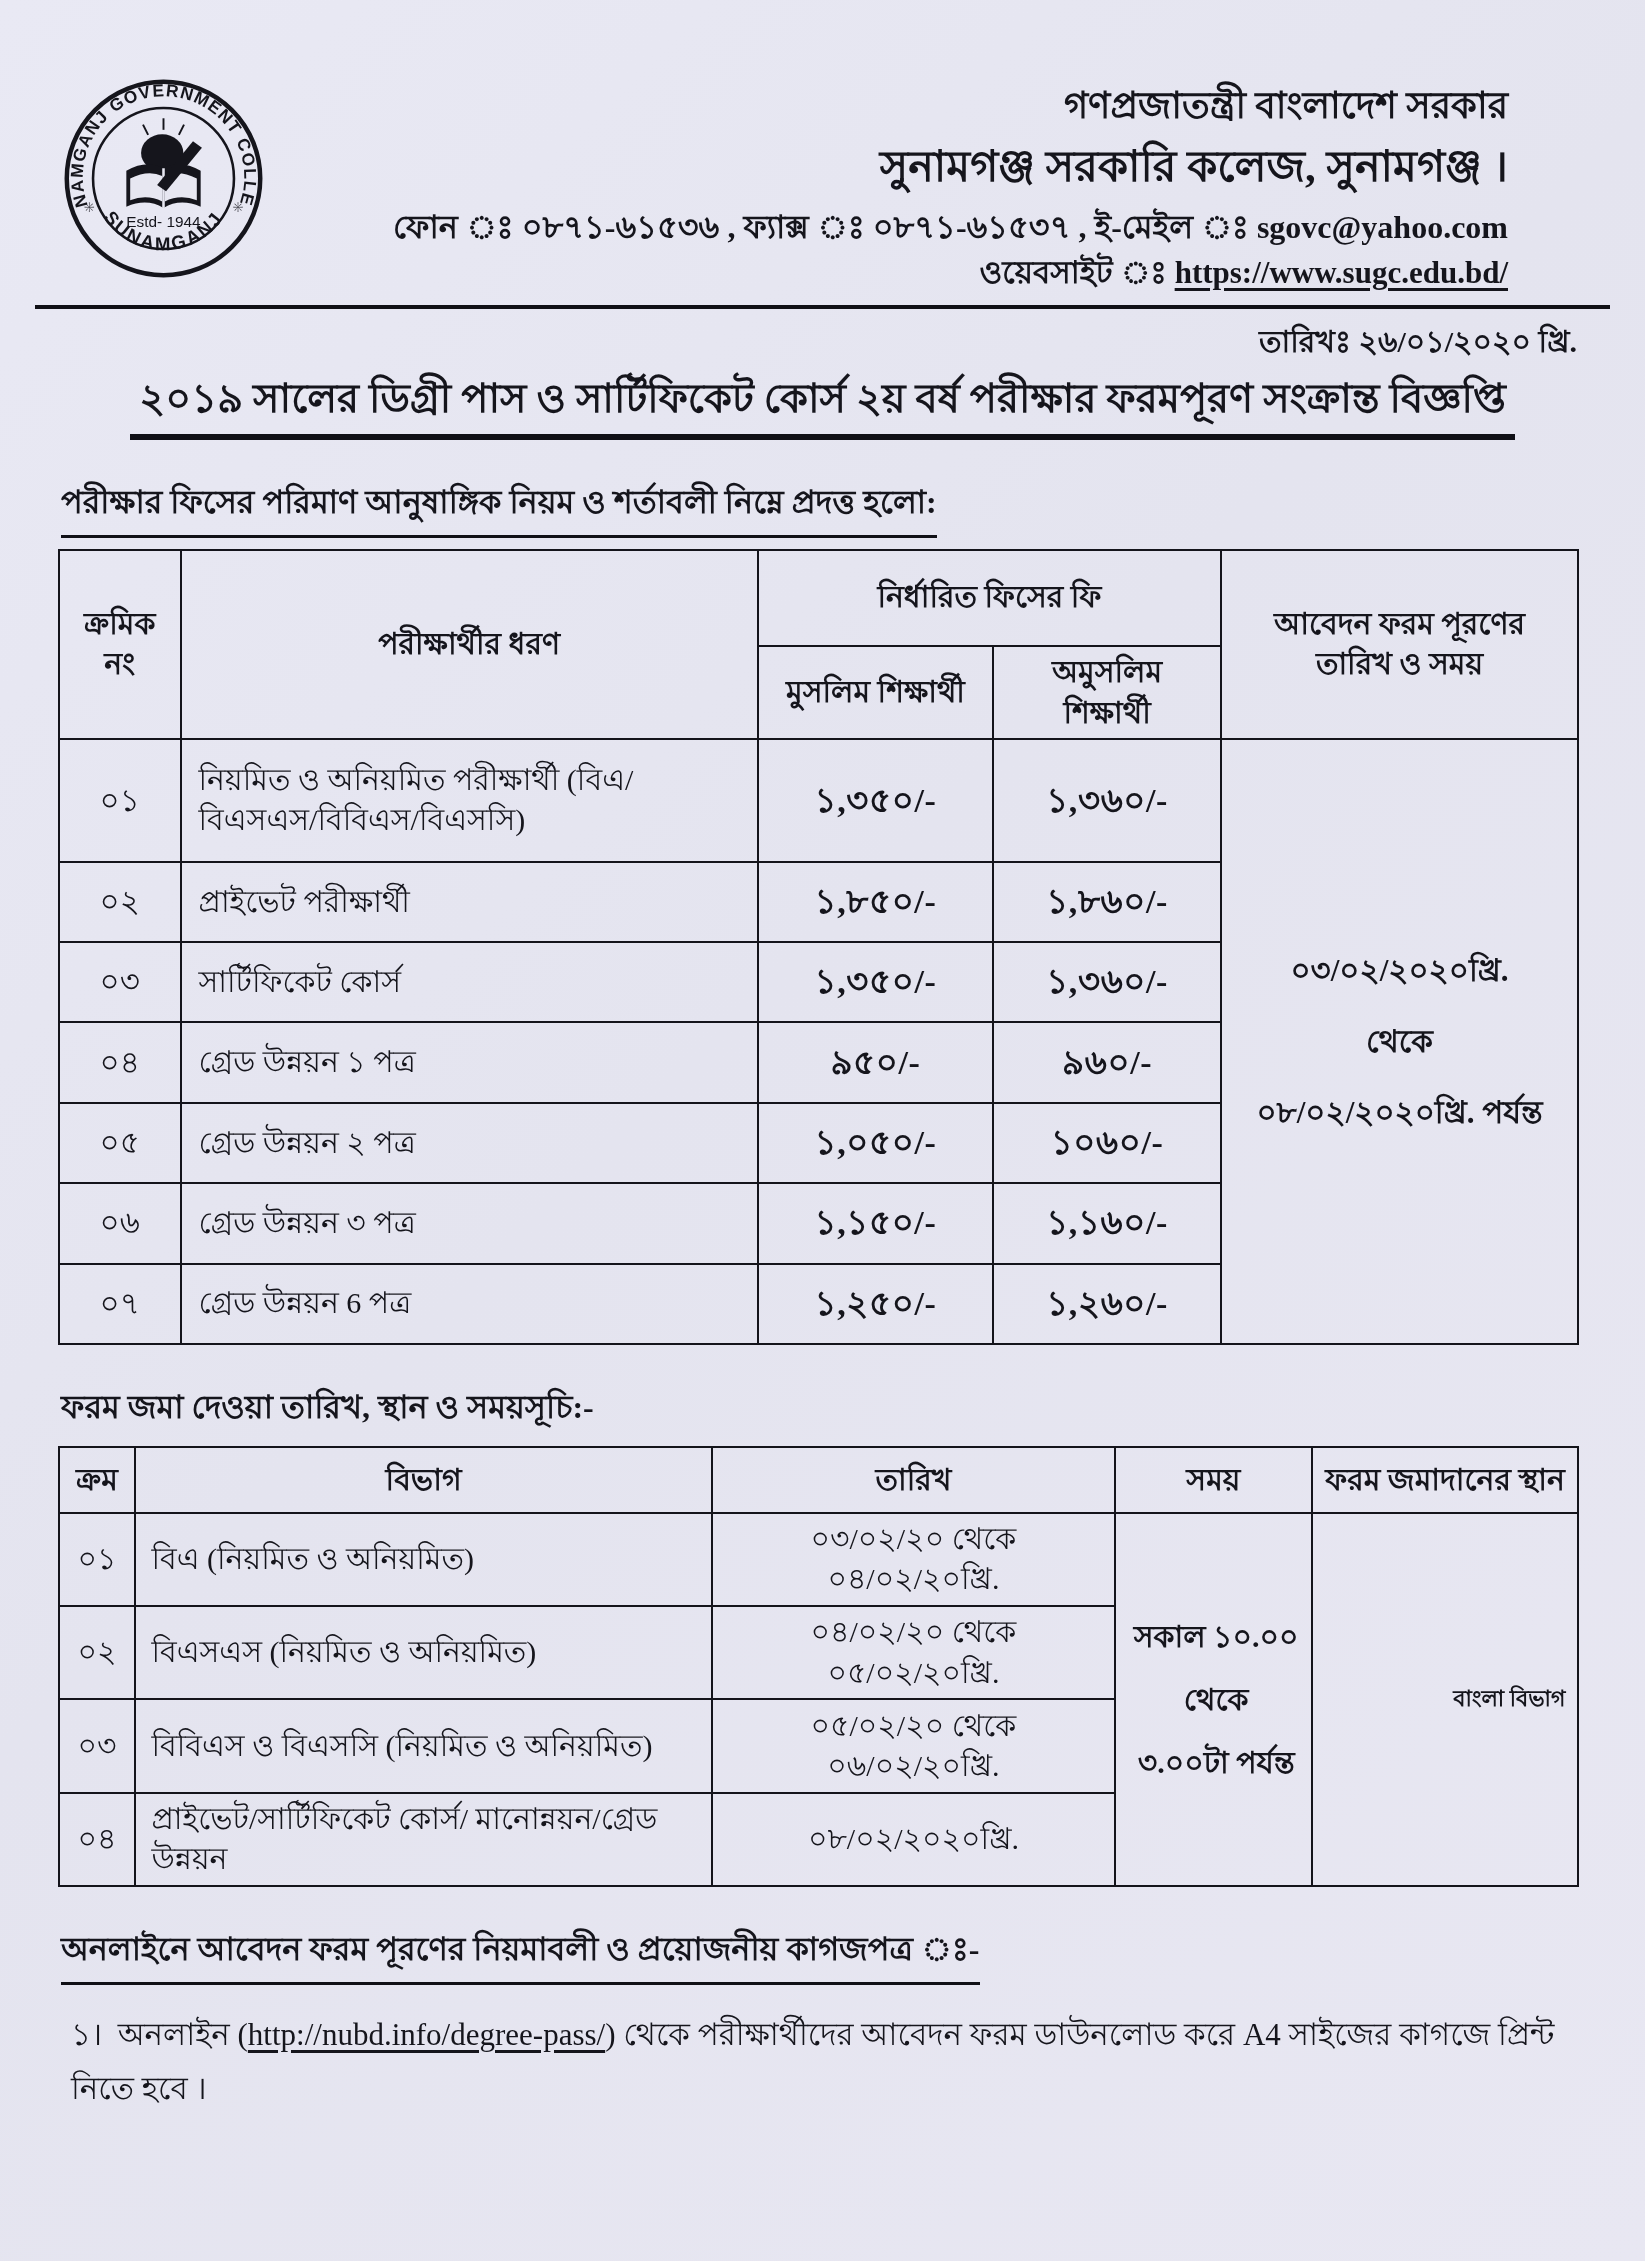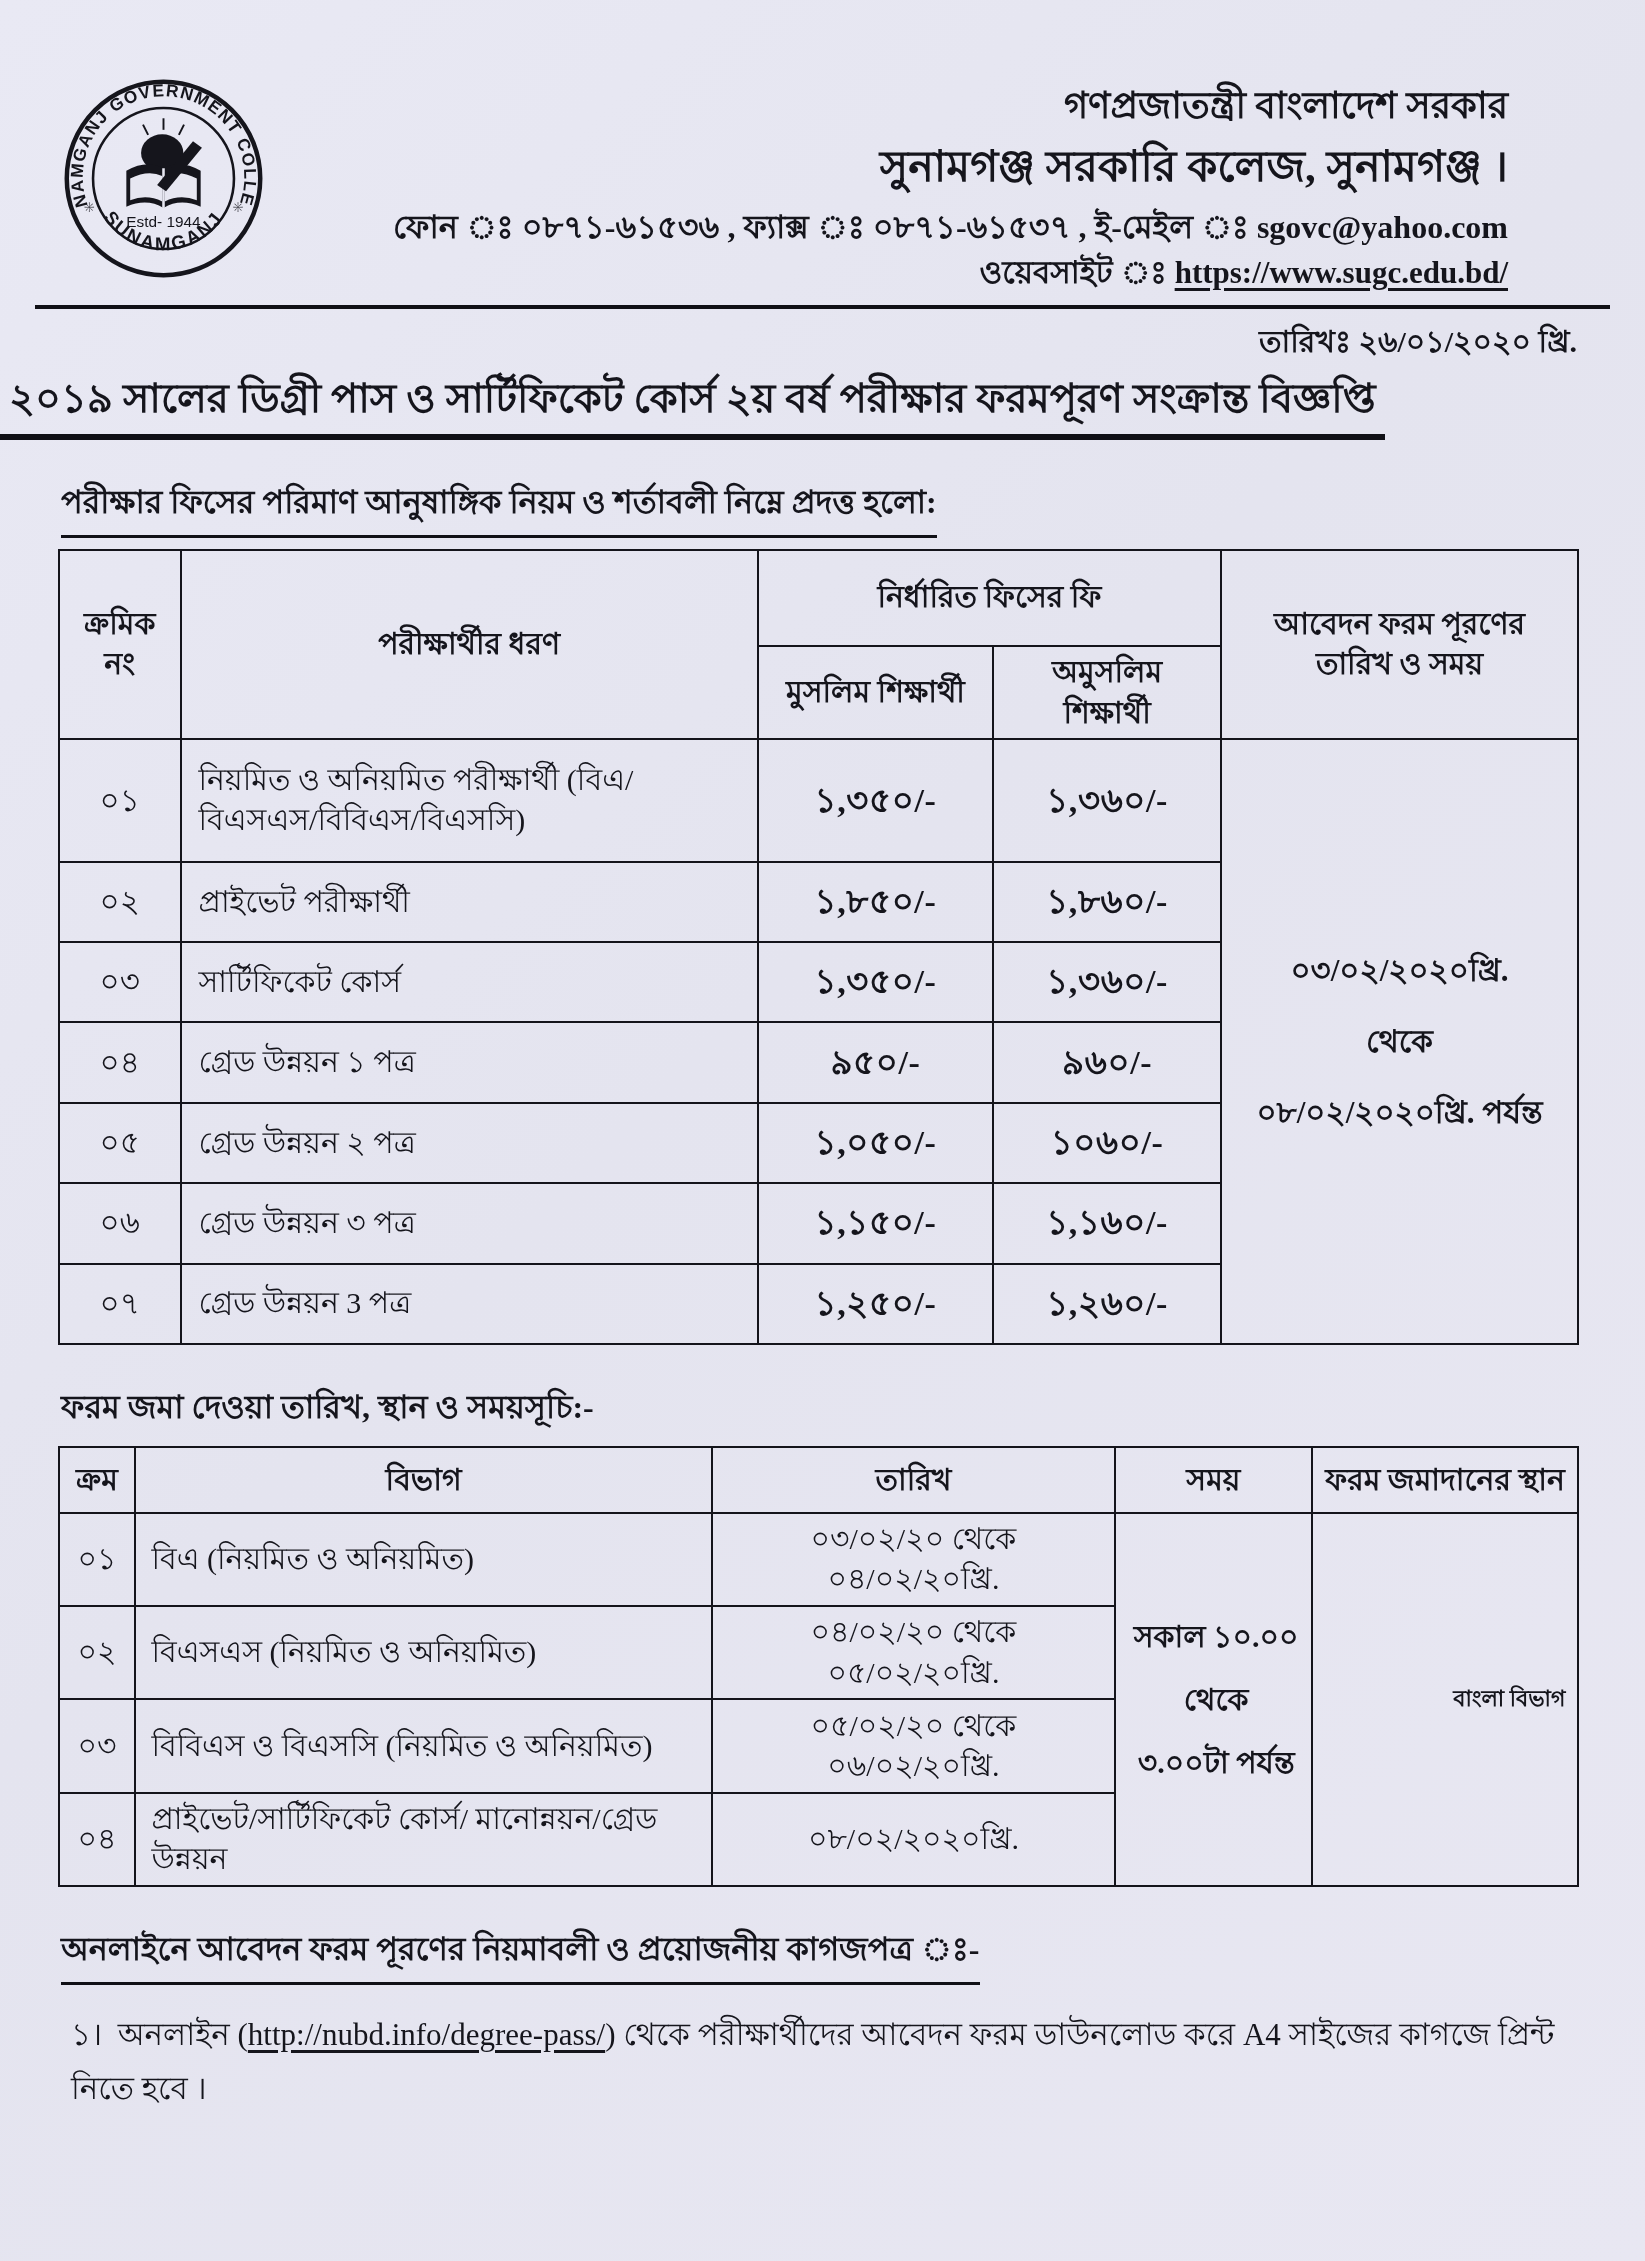--- a/index.html
+++ b/index.html
@@ -22,21 +22,21 @@
   .head-text{width:1508px;padding-top:83px;text-align:right;line-height:1.25;}
   .h-govt{font-size:37px;font-weight:bold;}
   .h-office{font-size:49px;font-weight:bold;margin-top:3.9px;}
   .h-college{font-size:43px;font-weight:bold;margin-top:10.3px;}
   .h-contact{font-size:32px;font-weight:bold;margin-top:14px;}
   .h-web{font-size:31px;font-weight:bold;margin-top:6.4px;}
   .doclink{color:#15151c;text-decoration:underline;text-underline-offset:5.2px;font-family:"Liberation Serif","DejaVu Serif",serif;}
   .rule{margin:13px 35px 0 35px;border-top:4.5px solid #101016;}
   .date-line{text-align:right;padding-right:68px;margin-top:9px;font-size:30px;font-weight:bold;}
   
-  .title-wrap{margin-top:3.9px;}
+  .title-wrap{text-align:center;margin-top:3.9px;}
   .main-title{
     display:inline-block;font-size:40px;font-weight:bold;margin:0;
     border-bottom:6.4px solid #101016;padding:0 9px 9px 9px;line-height:1.3;
   }
   .intro{margin:22px 61px 0 61px;font-size:32px;line-height:1.55;text-align:justify;text-indent:61px;}
   
   .sec-head{margin:37px 0 0 61px;font-size:32px;font-weight:bold;}
   .underl{display:inline-block;border-bottom:3.2px solid #101016;padding-bottom:3.9px;}
   
   table{border-collapse:collapse;margin:10.3px 58px 0 58px;width:1521px;table-layout:fixed;}
@@ -177,21 +177,21 @@
         <td class="fee">১০৬০/-</td>
       </tr>
       <tr class="r-std">
         <td class="sl">০৬</td>
         <td class="type">গ্রেড উন্নয়ন ৩ পত্র</td>
         <td class="fee">১,১৫০/-</td>
         <td class="fee">১,১৬০/-</td>
       </tr>
       <tr class="r-std">
         <td class="sl">০৭</td>
-        <td class="type">গ্রেড উন্নয়ন 3 পত্র</td>
+        <td class="type">গ্রেড উন্নয়ন 6 পত্র</td>
         <td class="fee">১,২৫০/-</td>
         <td class="fee">১,২৬০/-</td>
       </tr>
     </tbody>
   </table>
 
   <div class="sec-head">ফরম জমা দেওয়া তারিখ, স্থান ও সময়সূচি:-</div>
 
   <table class="sub-table">
     <colgroup>

